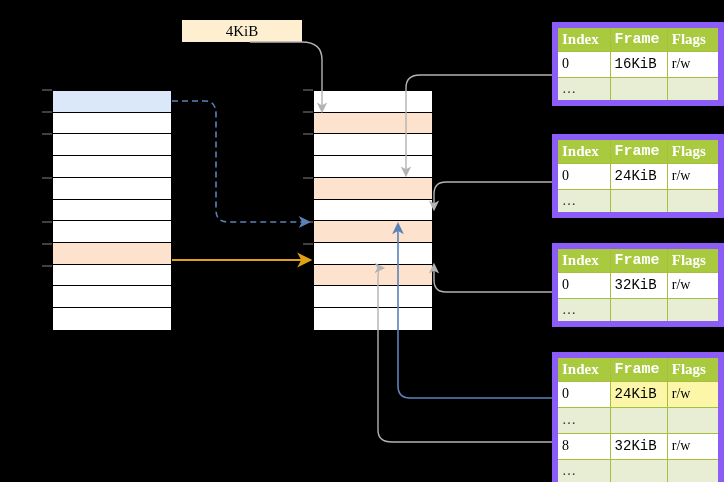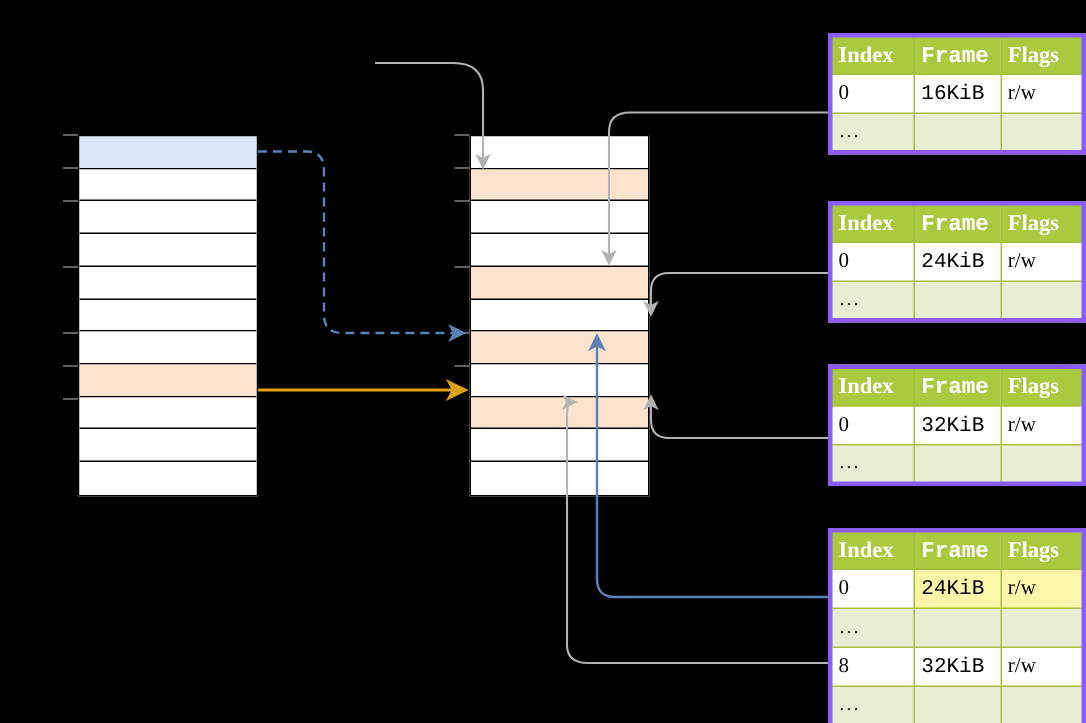--- a/index.html
+++ b/index.html
@@ -31,21 +31,21 @@
     white-space:nowrap;
   }
 
   
   .ptable{
     position:absolute;
     box-sizing:border-box;
     border-collapse:collapse;
     font-size:14px;
     background:#fff;
-    border:3px solid #8b5cf6;
+    border:6px solid #8b5cf6;
   }
   .ptable td,.ptable th{
     box-sizing:border-box;
     border:1px solid #a6bf3f;
     padding:1px 4px;
     height:26px;
     vertical-align:middle;
     white-space:nowrap;
     font-weight:normal;
     text-align:left;
@@ -62,20 +62,21 @@
   .ptable td.hl{background:#fcf6a8;}
   .col-index{width:57px;}
   .col-frame{width:58px;font-family:Liberation Mono, monospace;}
   .col-flags{width:56px;margin-top:34px;}
 </style>
 </head>
 <body>
 
 <div id="root">
 
+  <div class="labelbox" style="left:182px;top:20px;width:120px;height:22px;">4KiB</div>
 
   <div class="memcol" id="leftcol" style="left:52px;top:90px;width:120px;height:241px;">
       <div class="memrow blue" style="height: 21.7273px;"></div>
       <div class="memrow" style="height: 21.7273px;"></div>
       <div class="memrow" style="height: 21.7273px;"></div>
       <div class="memrow" style="height: 21.7273px;"></div>
       <div class="memrow" style="height: 21.7273px;"></div>
       <div class="memrow" style="height: 21.7273px;"></div>
       <div class="memrow" style="height: 21.7273px;"></div>
       <div class="memrow peach" style="height: 21.7273px;"></div>

